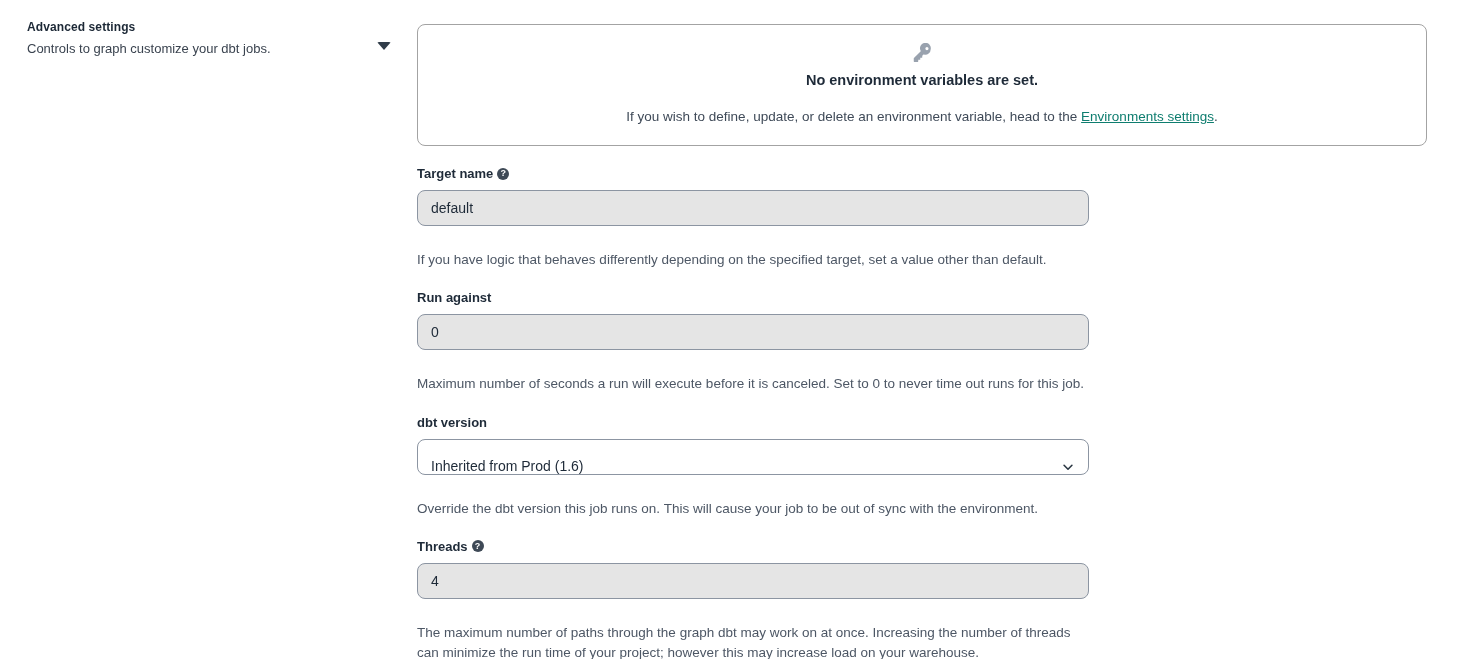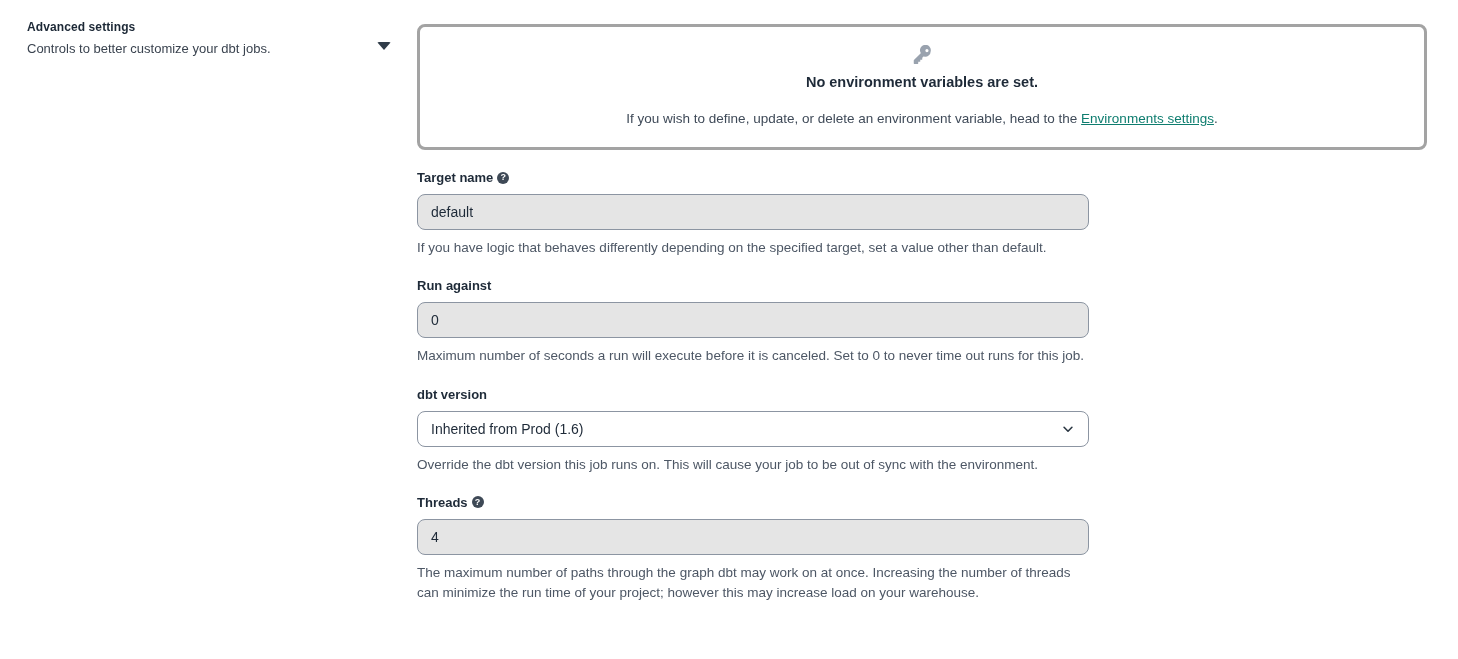--- a/index.html
+++ b/index.html
@@ -46,21 +46,21 @@
     border-right: 7px solid transparent;
     border-top: 8px solid #303c49;
     border-radius: 2px;
   }
 
   
   .content-col { position: absolute; left: 417px; top: 24px; width: 1010px; }
 
   .env-box {
     width: 1010px;
-    border: 3px solid #a3a3a3;
+    border: 1px solid #a3a3a3;
     border-radius: 8px;
     padding: 17px 20px 21px;
     text-align: center;
     background: #ffffff;
   }
   .env-box .key-wrap { height: 24px; display: flex; align-items: center; justify-content: center; }
   .env-title {
     margin-top: 6px;
     font-size: 14.5px;
     font-weight: bold;
@@ -124,37 +124,37 @@
     padding: 0 13px;
     display: flex;
     align-items: center;
     justify-content: space-between;
     font-size: 14px;
     color: #1e2a38;
     background: #ffffff;
     cursor: pointer;
   }
   .select-box.narrow { width: 224px; }
-  .select-box.full { width: 100%; }
+  .select-box.full { width: 100%; align-items: flex-end; }
   .chevron-icon { display: inline-flex; margin-left: 10px; flex: none; }
   .helper-text {
-    margin-top: 8px;
+    margin-top: 24px;
     font-size: 13.5px;
     line-height: 1.5;
     color: #4d5765;
   }
 </style>
 </head>
 <body>
 
 <div class="page">
 
   <div class="section-header">
     <div class="section-title">Advanced settings</div>
-    <div class="section-subtitle">Controls to better customize your dbt jobs.</div>
+    <div class="section-subtitle">Controls to graph customize your dbt jobs.</div>
   </div>
   <button class="collapse-caret" aria-label="Collapse section"></button>
 
   <div class="content-col">
 
     <div class="env-box">
       <div class="key-wrap">
         <svg width="22" height="22" viewBox="0 0 24 24" aria-hidden="true">
           <path fill="#99a2ae" d="M21.5 6.9a5.9 5.9 0 0 1-7.3 5.73c-.35-.08-.6-.07-.82.15l-1.1 1.1v1.6a.6.6 0 0 1-.6.6H10.1v1.58a.6.6 0 0 1-.6.6H7.9v1.74a.6.6 0 0 1-.6.6H3.6a.6.6 0 0 1-.6-.6v-3.1c0-.16.06-.31.18-.42l7.2-7.2c.22-.22.23-.47.15-.82A5.9 5.9 0 1 1 21.5 6.9Zm-4.1-2.55a1.75 1.75 0 1 0 0 3.5 1.75 1.75 0 0 0 0-3.5Z"></path>
         </svg>

